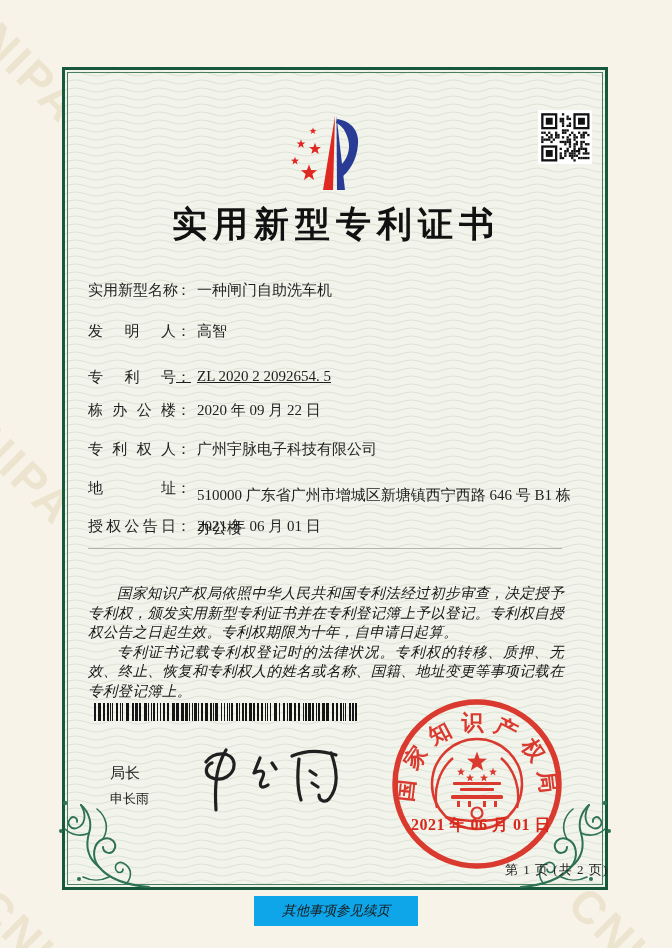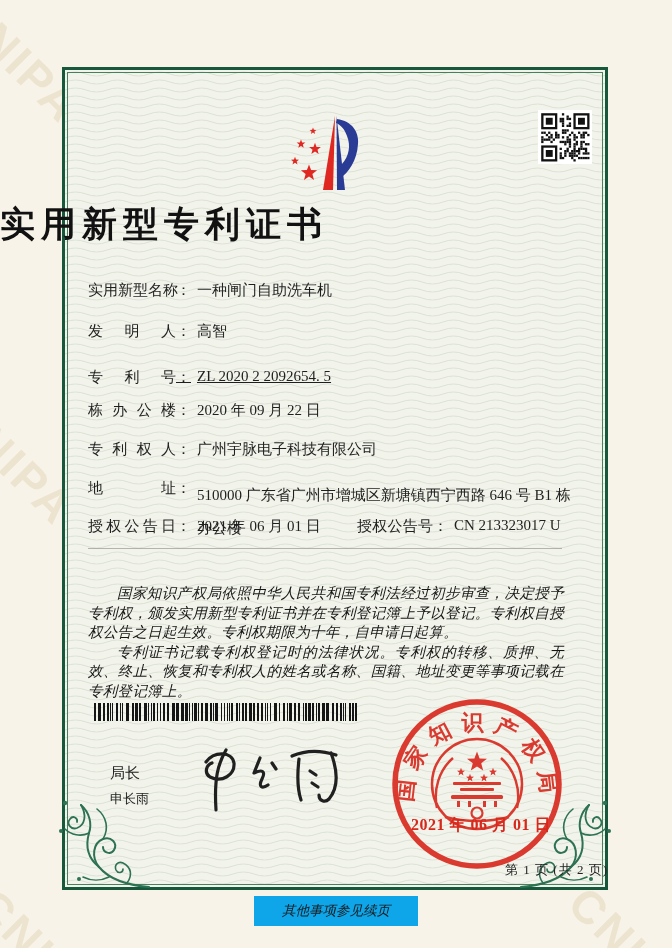--- a/index.html
+++ b/index.html
@@ -27,21 +27,21 @@
   .waves{position:absolute;left:0;top:0;width:100%;height:100%;opacity:.55;}
 
   .flourish{position:absolute;width:94px;height:102px;}
   .flourish.right{left:517px;top:789px;}
   .flourish.left{left:59px;top:789px;}
 
   
   .cert-no{position:absolute;left:88px;top:112px;font-size:14px;letter-spacing:1px;color:#2a2a2a;}
   .logo{position:absolute;left:288px;top:106px;width:76px;height:92px;}
   .qr{position:absolute;left:538px;top:110px;width:54px;height:54px;background:#fff;}
-  .title{position:absolute;left:0;top:201px;width:672px;
+  .title{position:absolute;left:0;top:201px;width:672px;text-align:center;
          font-size:35px;font-weight:bold;letter-spacing:6px;color:#111;}
 
   
   .frow{position:absolute;left:88px;font-size:15px;white-space:nowrap;}
   .flabel{display:inline-block;width:88px;text-align:justify;text-align-last:justify;vertical-align:top;}
   .fcolon{vertical-align:top;}
   .fvalue{margin-left:6px;vertical-align:top;}
   .fvalue.wrap{display:inline-block;width:380px;white-space:normal;line-height:33px;}
   .grant-right{position:absolute;left:269px;top:0;}
   .glabel{display:inline-block;width:76px;text-align:justify;text-align-last:justify;vertical-align:top;}
@@ -284,23 +284,20 @@
     <span class="flabel">栋办公楼</span><span class="fcolon">：</span><span class="fvalue">2020 年 09 月 22 日</span>
   </div>
   <div class="frow" style="top:440px;">
     <span class="flabel">专利权人</span><span class="fcolon">：</span><span class="fvalue">广州宇脉电子科技有限公司</span>
   </div>
   <div class="frow" style="top:479px;">
     <span class="flabel">地址</span><span class="fcolon">：</span><span class="fvalue wrap">510000 广东省广州市增城区新塘镇西宁西路 646 号 B1 栋办公楼</span>
   </div>
   <div class="frow" style="top:517px;width:480px;">
     <span class="flabel">授权公告日</span><span class="fcolon">：</span><span class="fvalue">2021 年 06 月 01 日</span>
-    <span class="grant-right">
-      <span class="glabel">授权公告号</span><span class="fcolon">：</span><span class="fvalue">CN 213323017 U</span>
-    </span>
   </div>
   <div class="divider"></div>
 
   <div class="paras">
     <p>国家知识产权局依照中华人民共和国专利法经过初步审查，决定授予专利权，颁发实用新型专利证书并在专利登记簿上予以登记。专利权自授权公告之日起生效。专利权期限为十年，自申请日起算。</p>
     <p>专利证书记载专利权登记时的法律状况。专利权的转移、质押、无效、终止、恢复和专利权人的姓名或名称、国籍、地址变更等事项记载在专利登记簿上。</p>
   </div>
 
   <svg class="barcode" viewBox="0 0 268 18" preserveAspectRatio="none">
       <rect x="0" y="0" width="2" height="18" fill="#151515"></rect>

